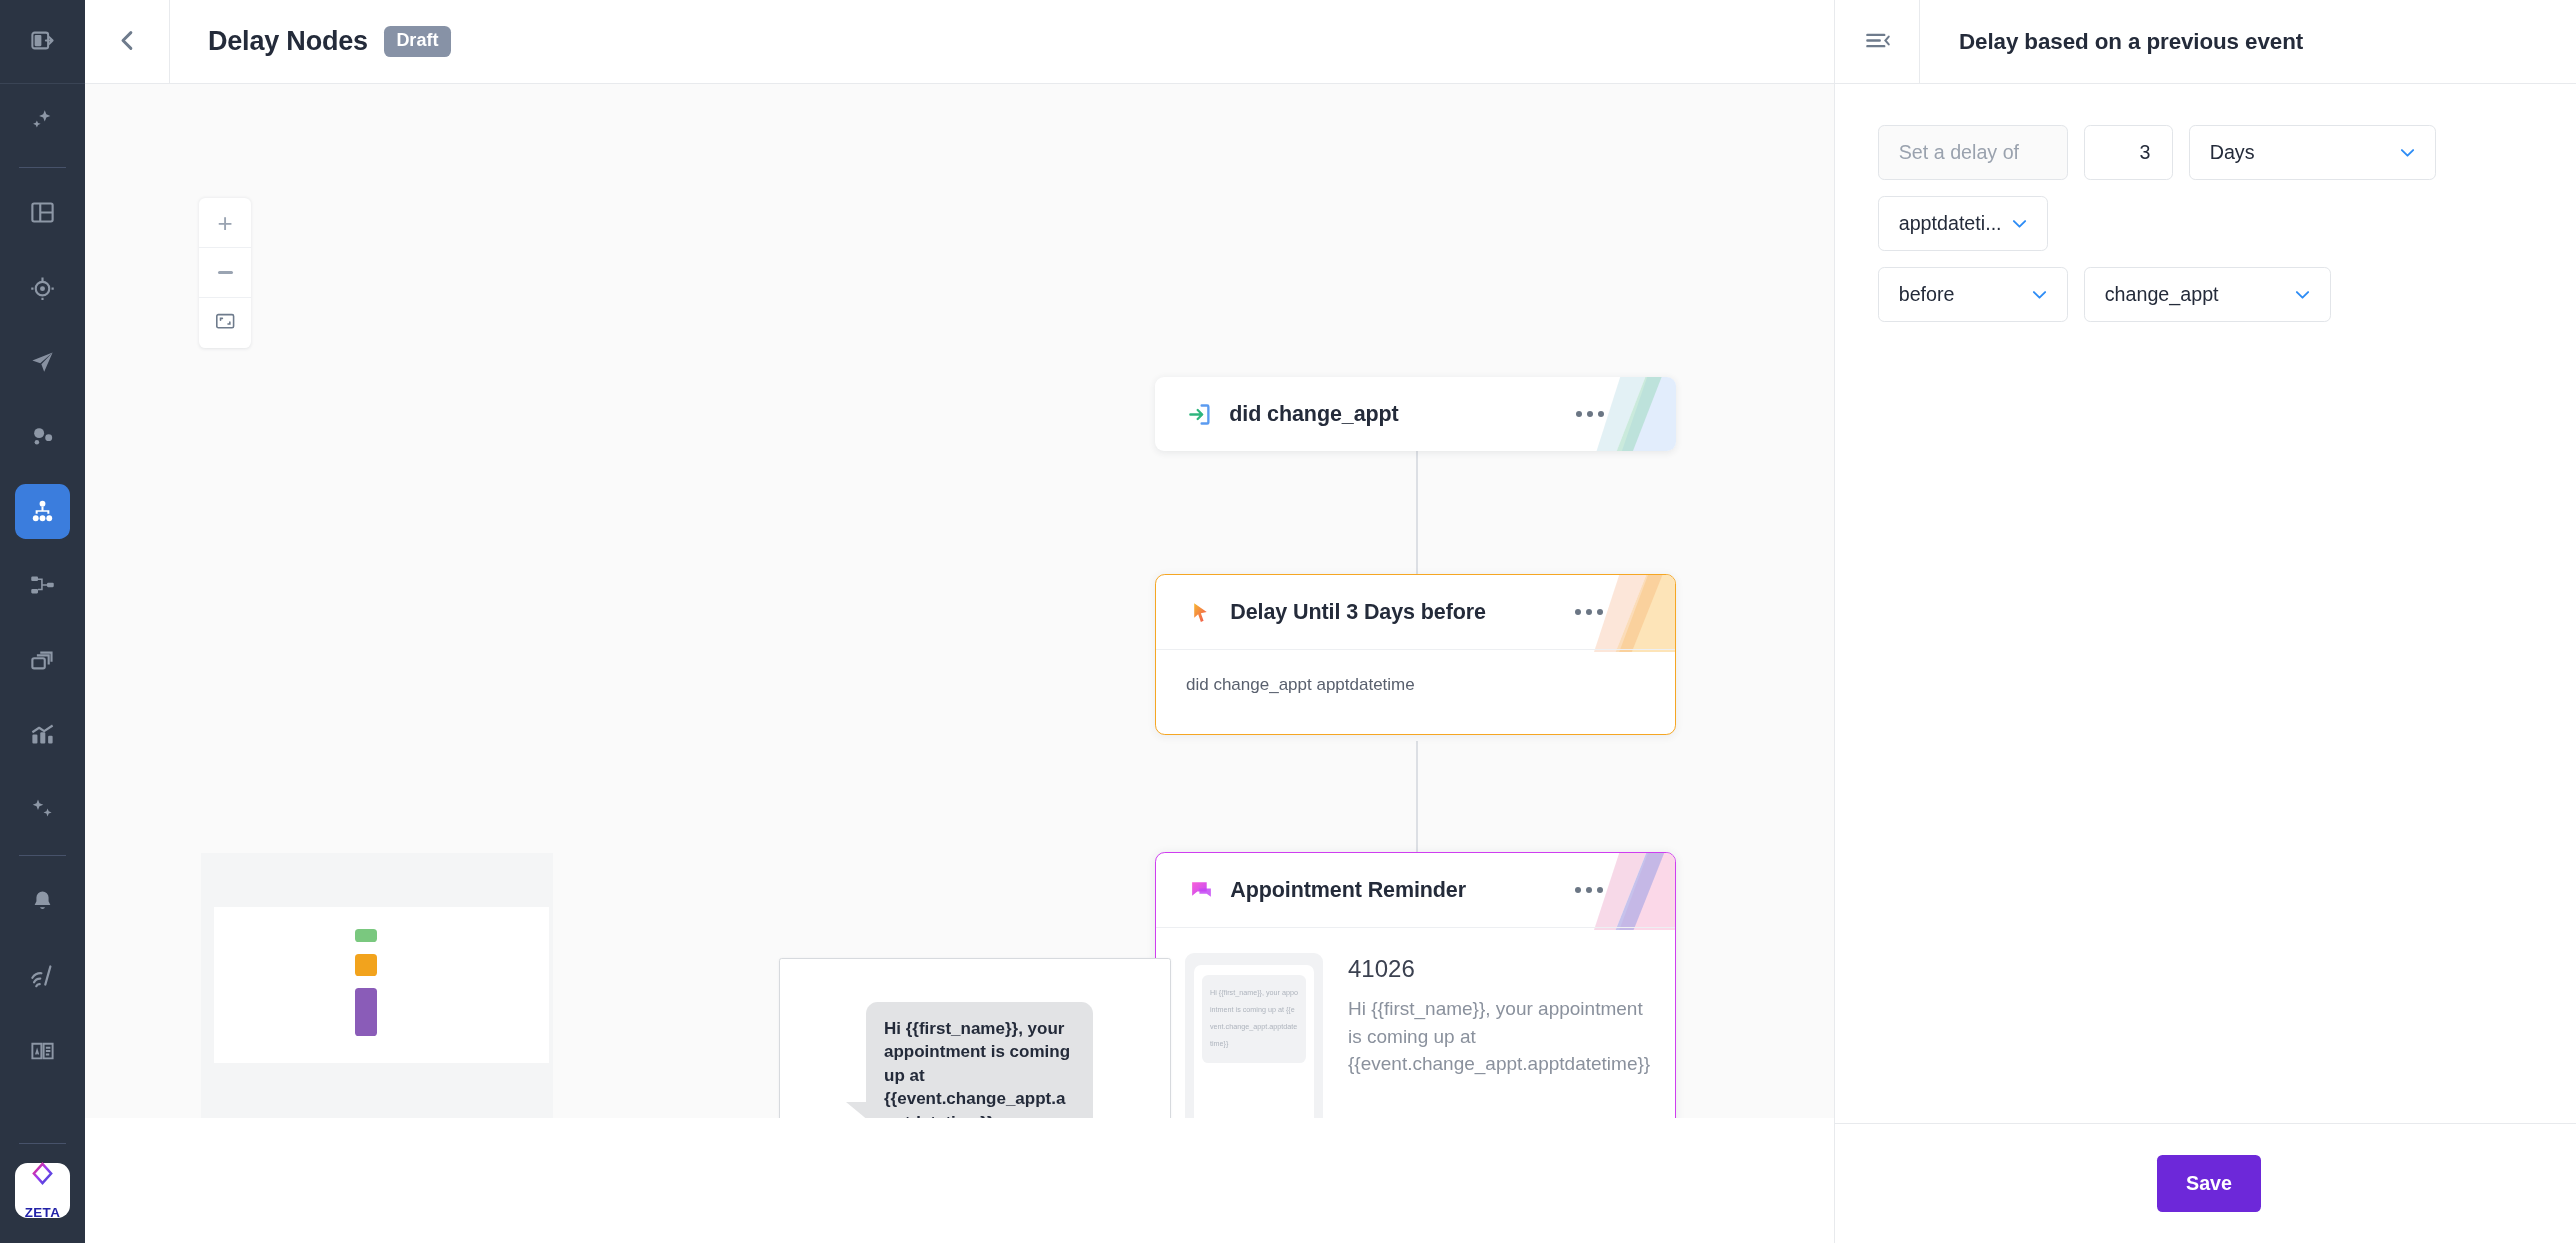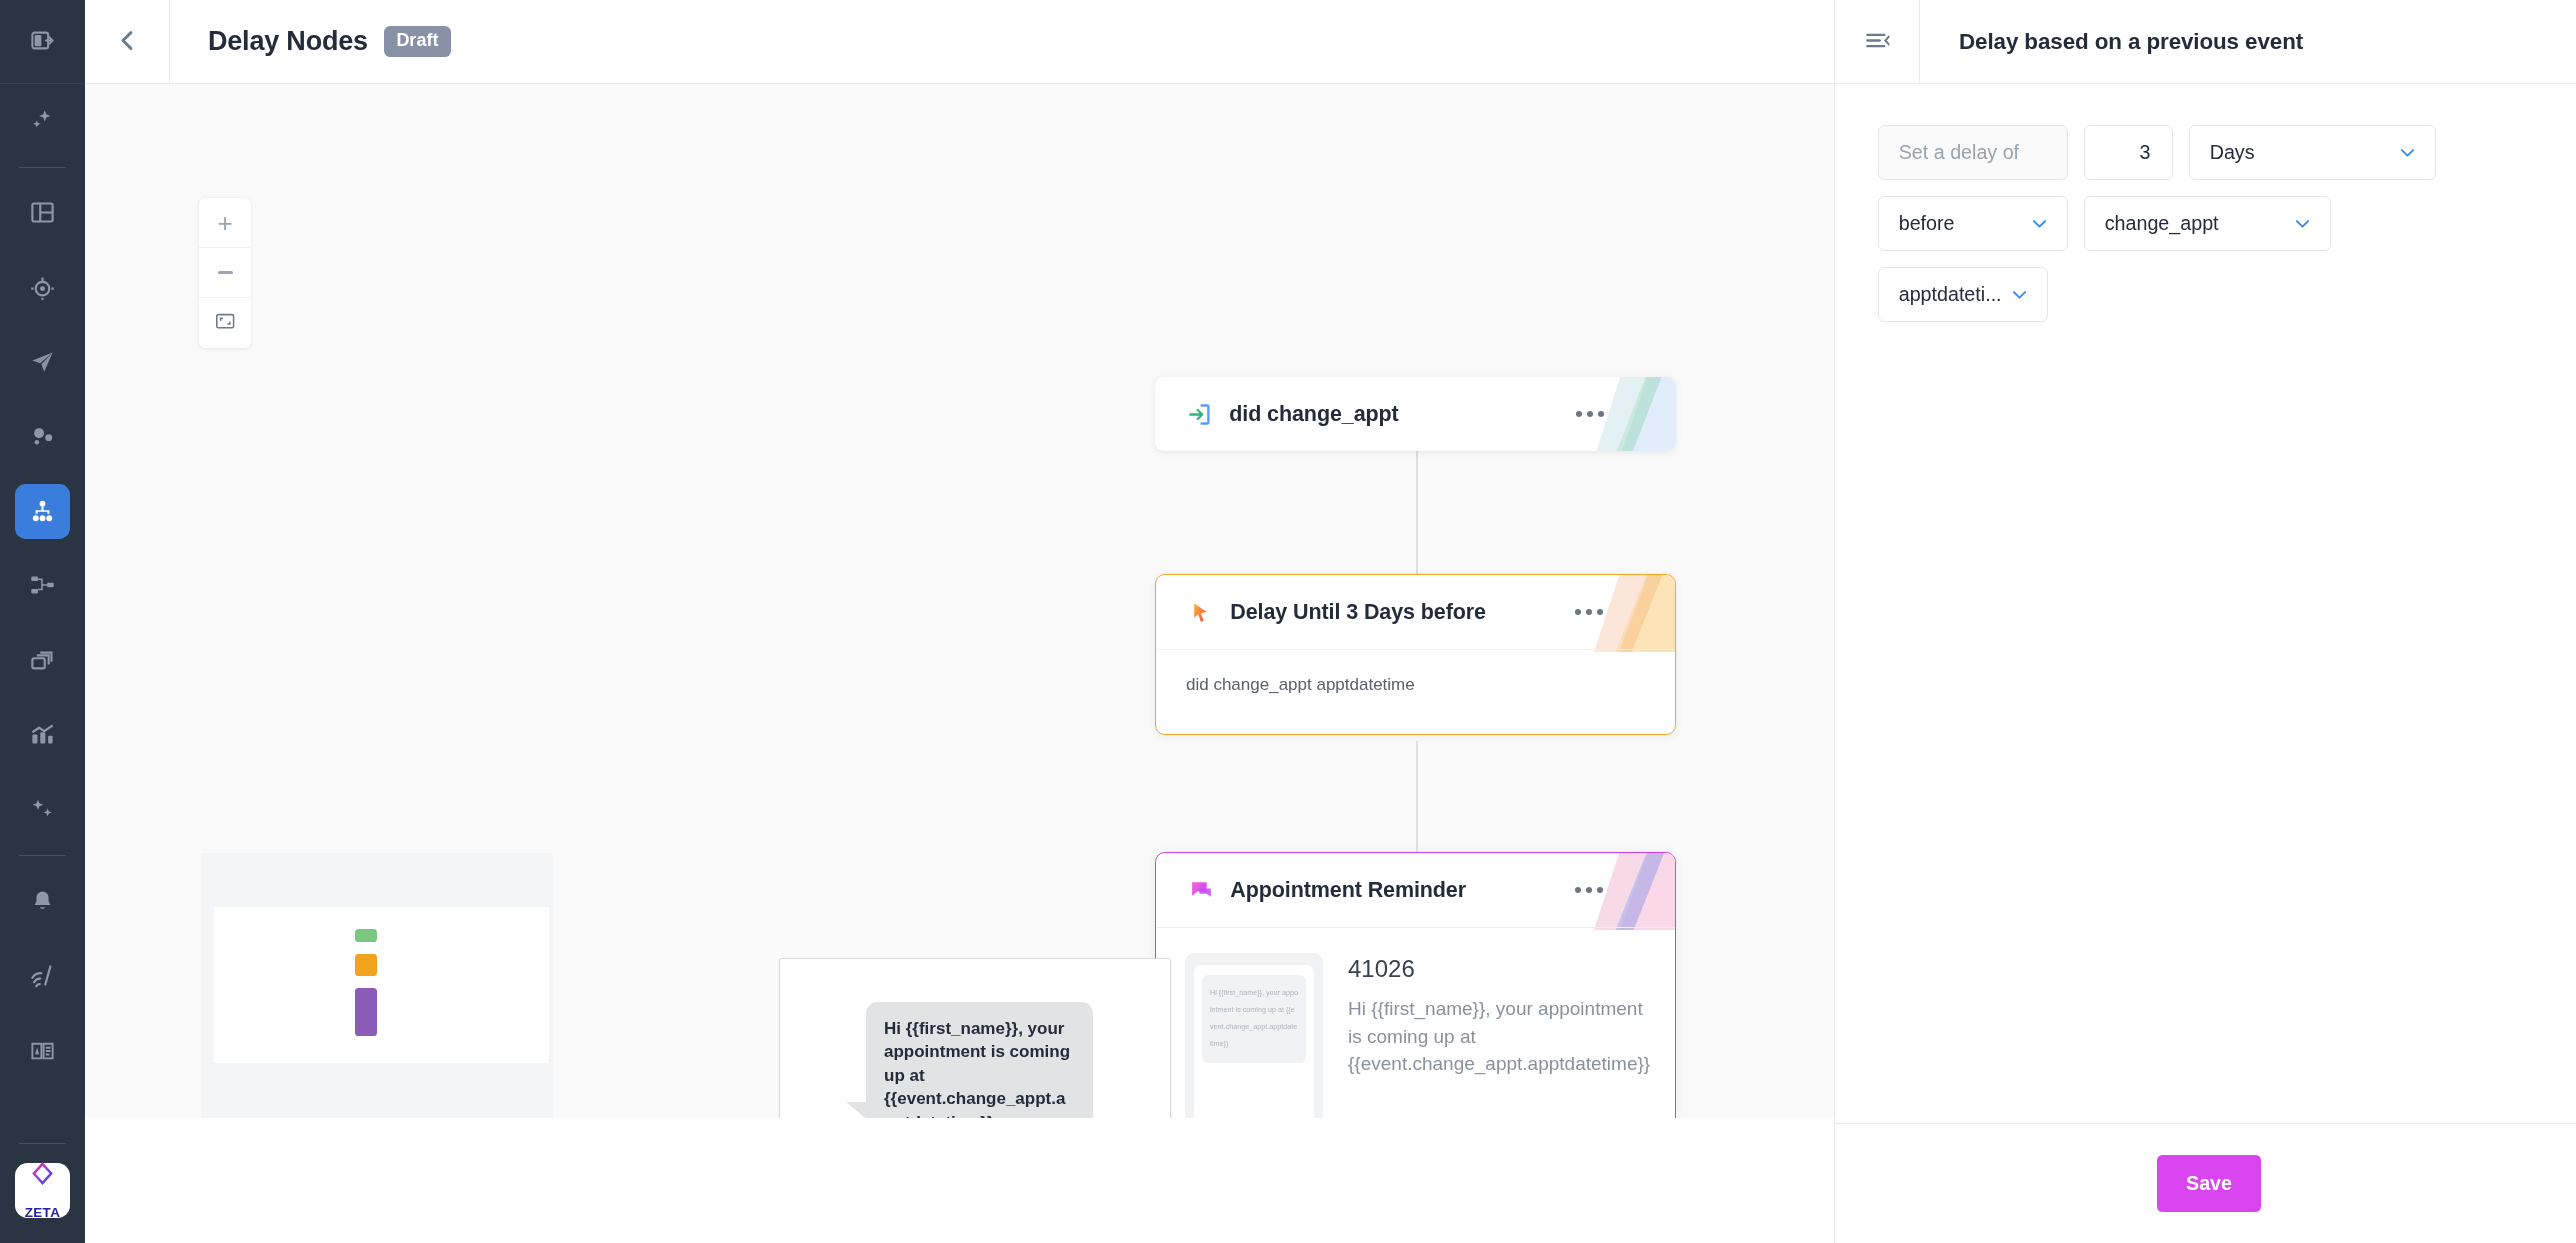--- a/index.html
+++ b/index.html
@@ -242,21 +242,21 @@
   .w-before { width: 190px; }
   .w-event  { width: 247px; }
   .w-attr   { width: 170px; }
   .w-attr .chev { padding-left: 9px; }
   .panel-foot {
     height: 120px; flex: 0 0 120px;
     border-top: 0.9px solid #e8eaed;
     display: flex; align-items: center; padding-left: 322px;
   }
   .save-btn {
-    background: #d946ef; color: #ffffff;
+    background: #6d28d9; color: #ffffff;
     border: none; border-radius: 5.4px;
     font-size: 19.7px; font-weight: 600;
     padding: 0 29px; height: 57px;
     font-family: "Liberation Sans", sans-serif;
     cursor: pointer;
   }
 </style>
 </head>
 <body>
 
@@ -599,48 +599,48 @@
           <span>Days</span>
           <span class="chev">
             <svg width="15" height="9.8" viewBox="0 0 16 10" fill="none" stroke="#2d8cf5" stroke-width="2" stroke-linecap="round" stroke-linejoin="round">
                 <path d="M2 2l6 6 6-6"></path>
               </svg>
           </span>
         </div>
       </div>
 
       <div class="ctl-row">
+        <div class="ctl w-attr">
+          <span>apptdateti...</span>
+          <span class="chev">
+            <svg width="15" height="9.8" viewBox="0 0 16 10" fill="none" stroke="#2d8cf5" stroke-width="2" stroke-linecap="round" stroke-linejoin="round">
+                <path d="M2 2l6 6 6-6"></path>
+              </svg>
+          </span>
+        </div>
+      </div>
+
+      <div class="ctl-row">
         <div class="ctl w-before">
           <span>before</span>
           <span class="chev">
             <svg width="15" height="9.8" viewBox="0 0 16 10" fill="none" stroke="#2d8cf5" stroke-width="2" stroke-linecap="round" stroke-linejoin="round">
                 <path d="M2 2l6 6 6-6"></path>
               </svg>
           </span>
         </div>
         <div class="ctl w-event">
           <span>change_appt</span>
           <span class="chev">
             <svg width="15" height="9.8" viewBox="0 0 16 10" fill="none" stroke="#2d8cf5" stroke-width="2" stroke-linecap="round" stroke-linejoin="round">
                 <path d="M2 2l6 6 6-6"></path>
               </svg>
           </span>
         </div>
       </div>
-
-      <div class="ctl-row">
-        <div class="ctl w-attr">
-          <span>apptdateti...</span>
-          <span class="chev">
-            <svg width="15" height="9.8" viewBox="0 0 16 10" fill="none" stroke="#2d8cf5" stroke-width="2" stroke-linecap="round" stroke-linejoin="round">
-                <path d="M2 2l6 6 6-6"></path>
-              </svg>
-          </span>
-        </div>
-      </div>
     </div>
 
     <div class="panel-foot">
       <button class="save-btn">Save</button>
     </div>
   </aside>
 
 </div>
 
 

